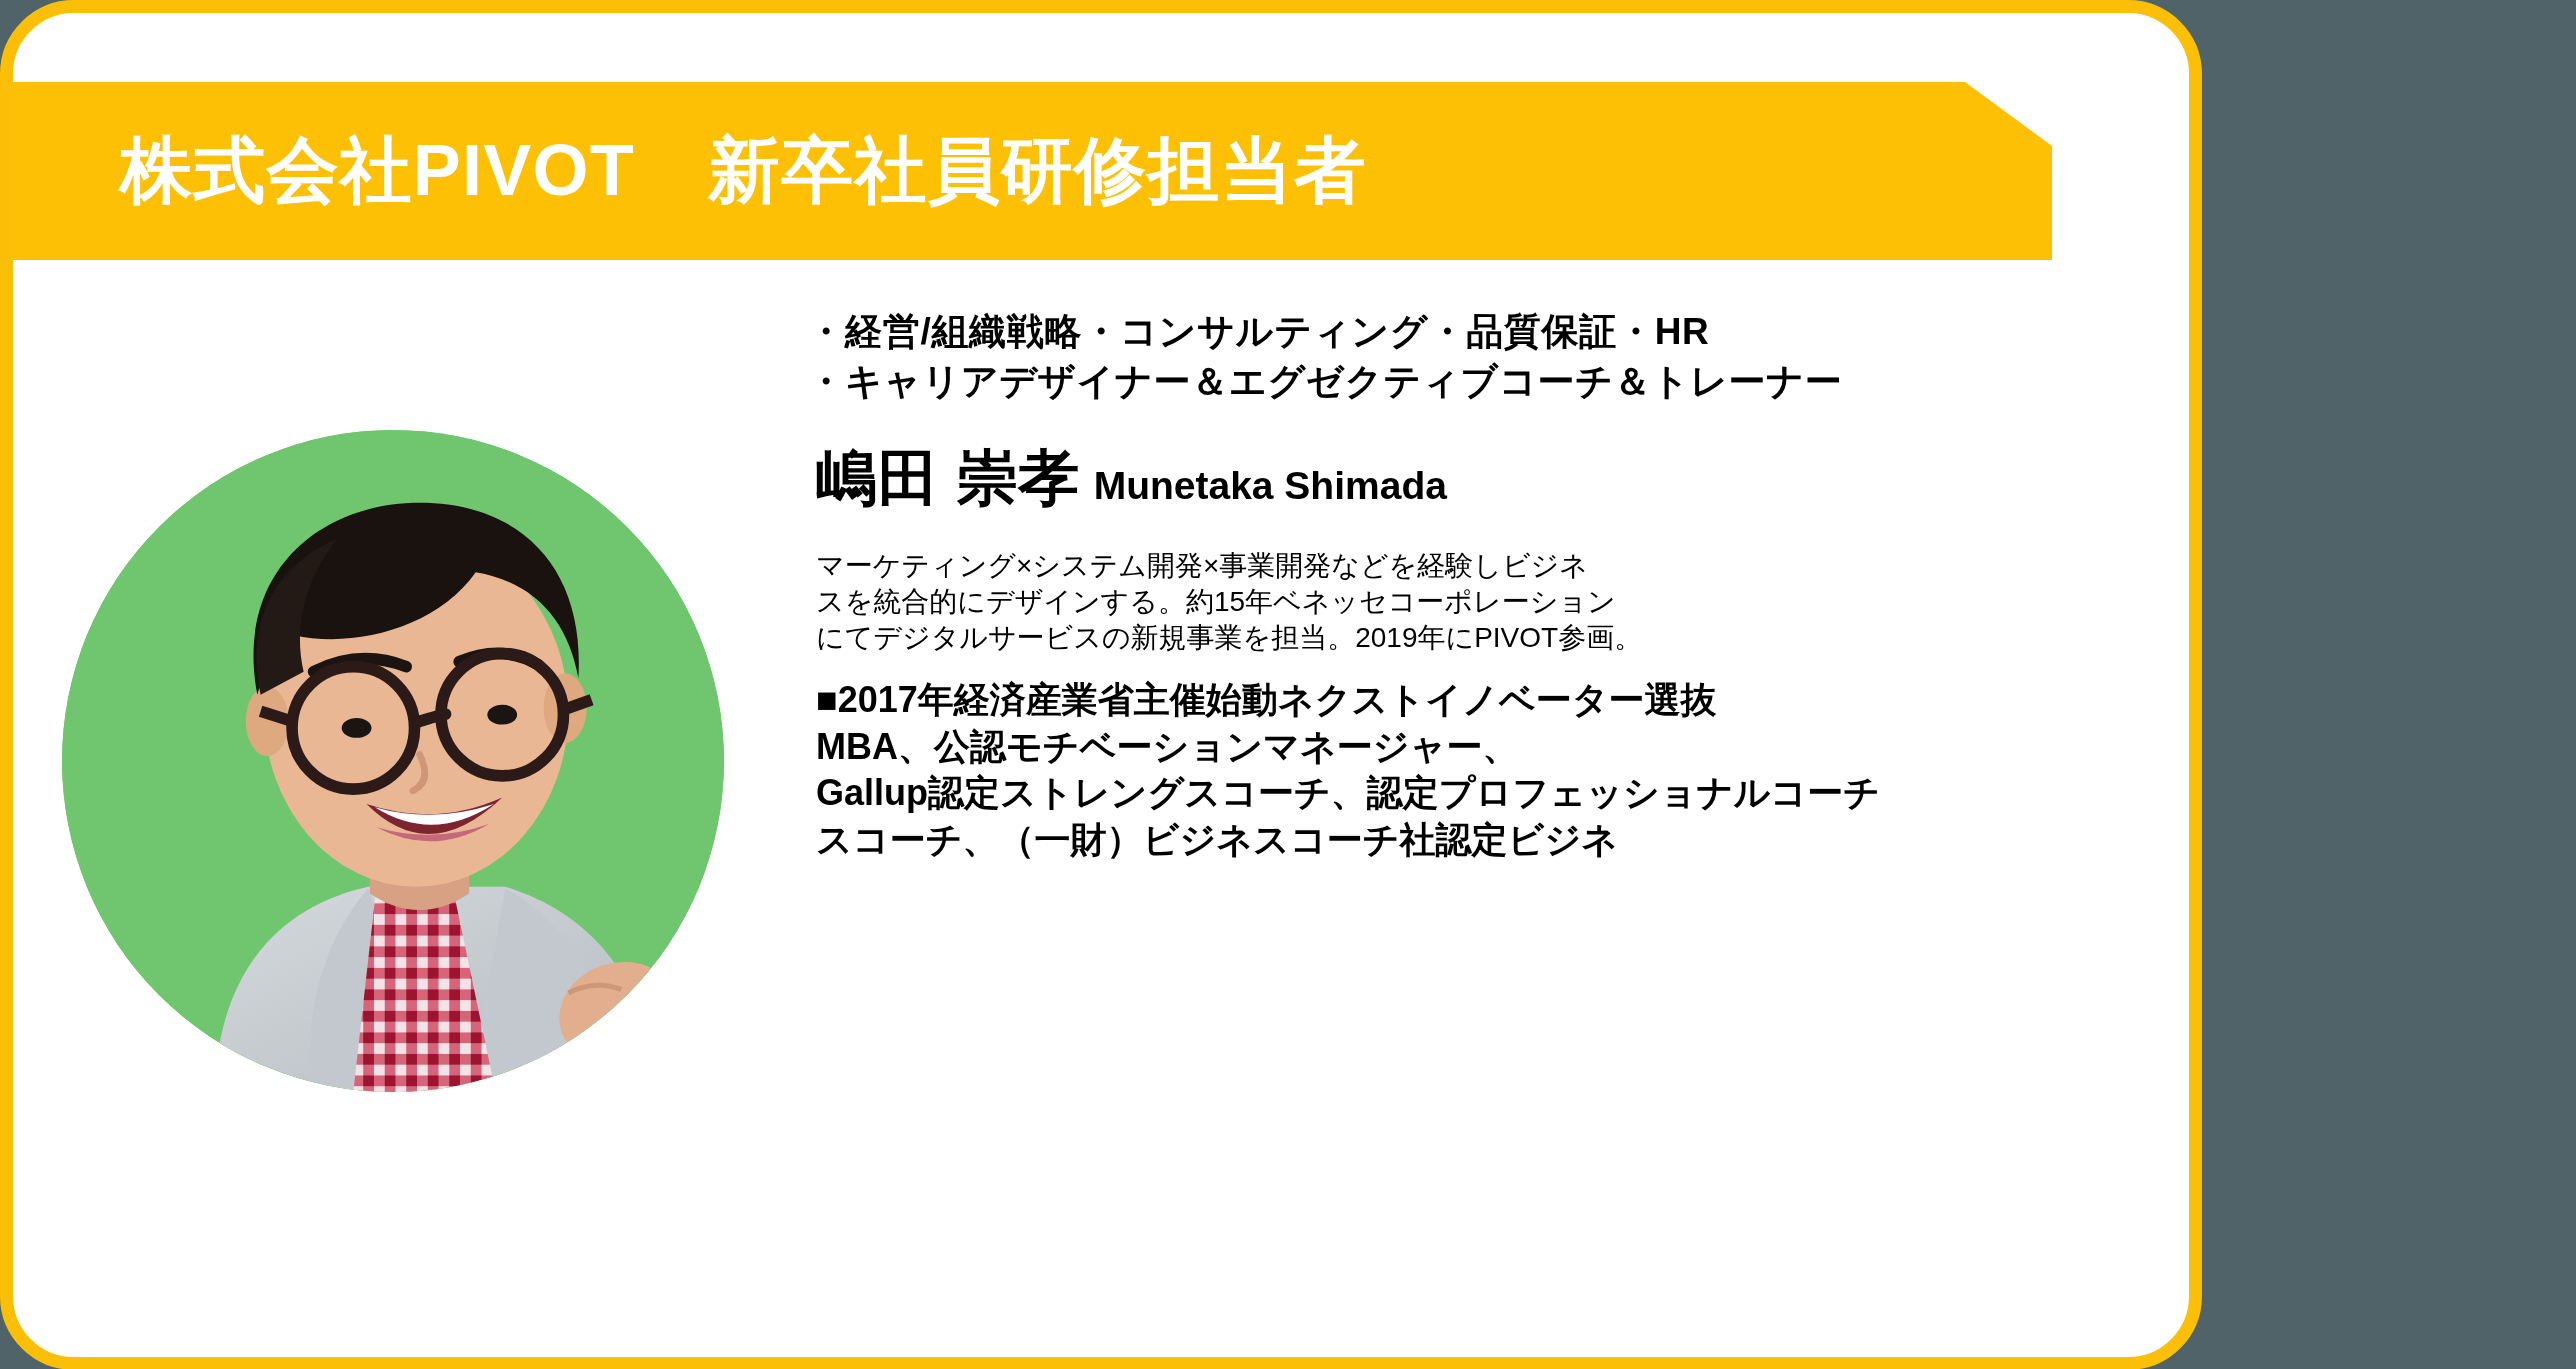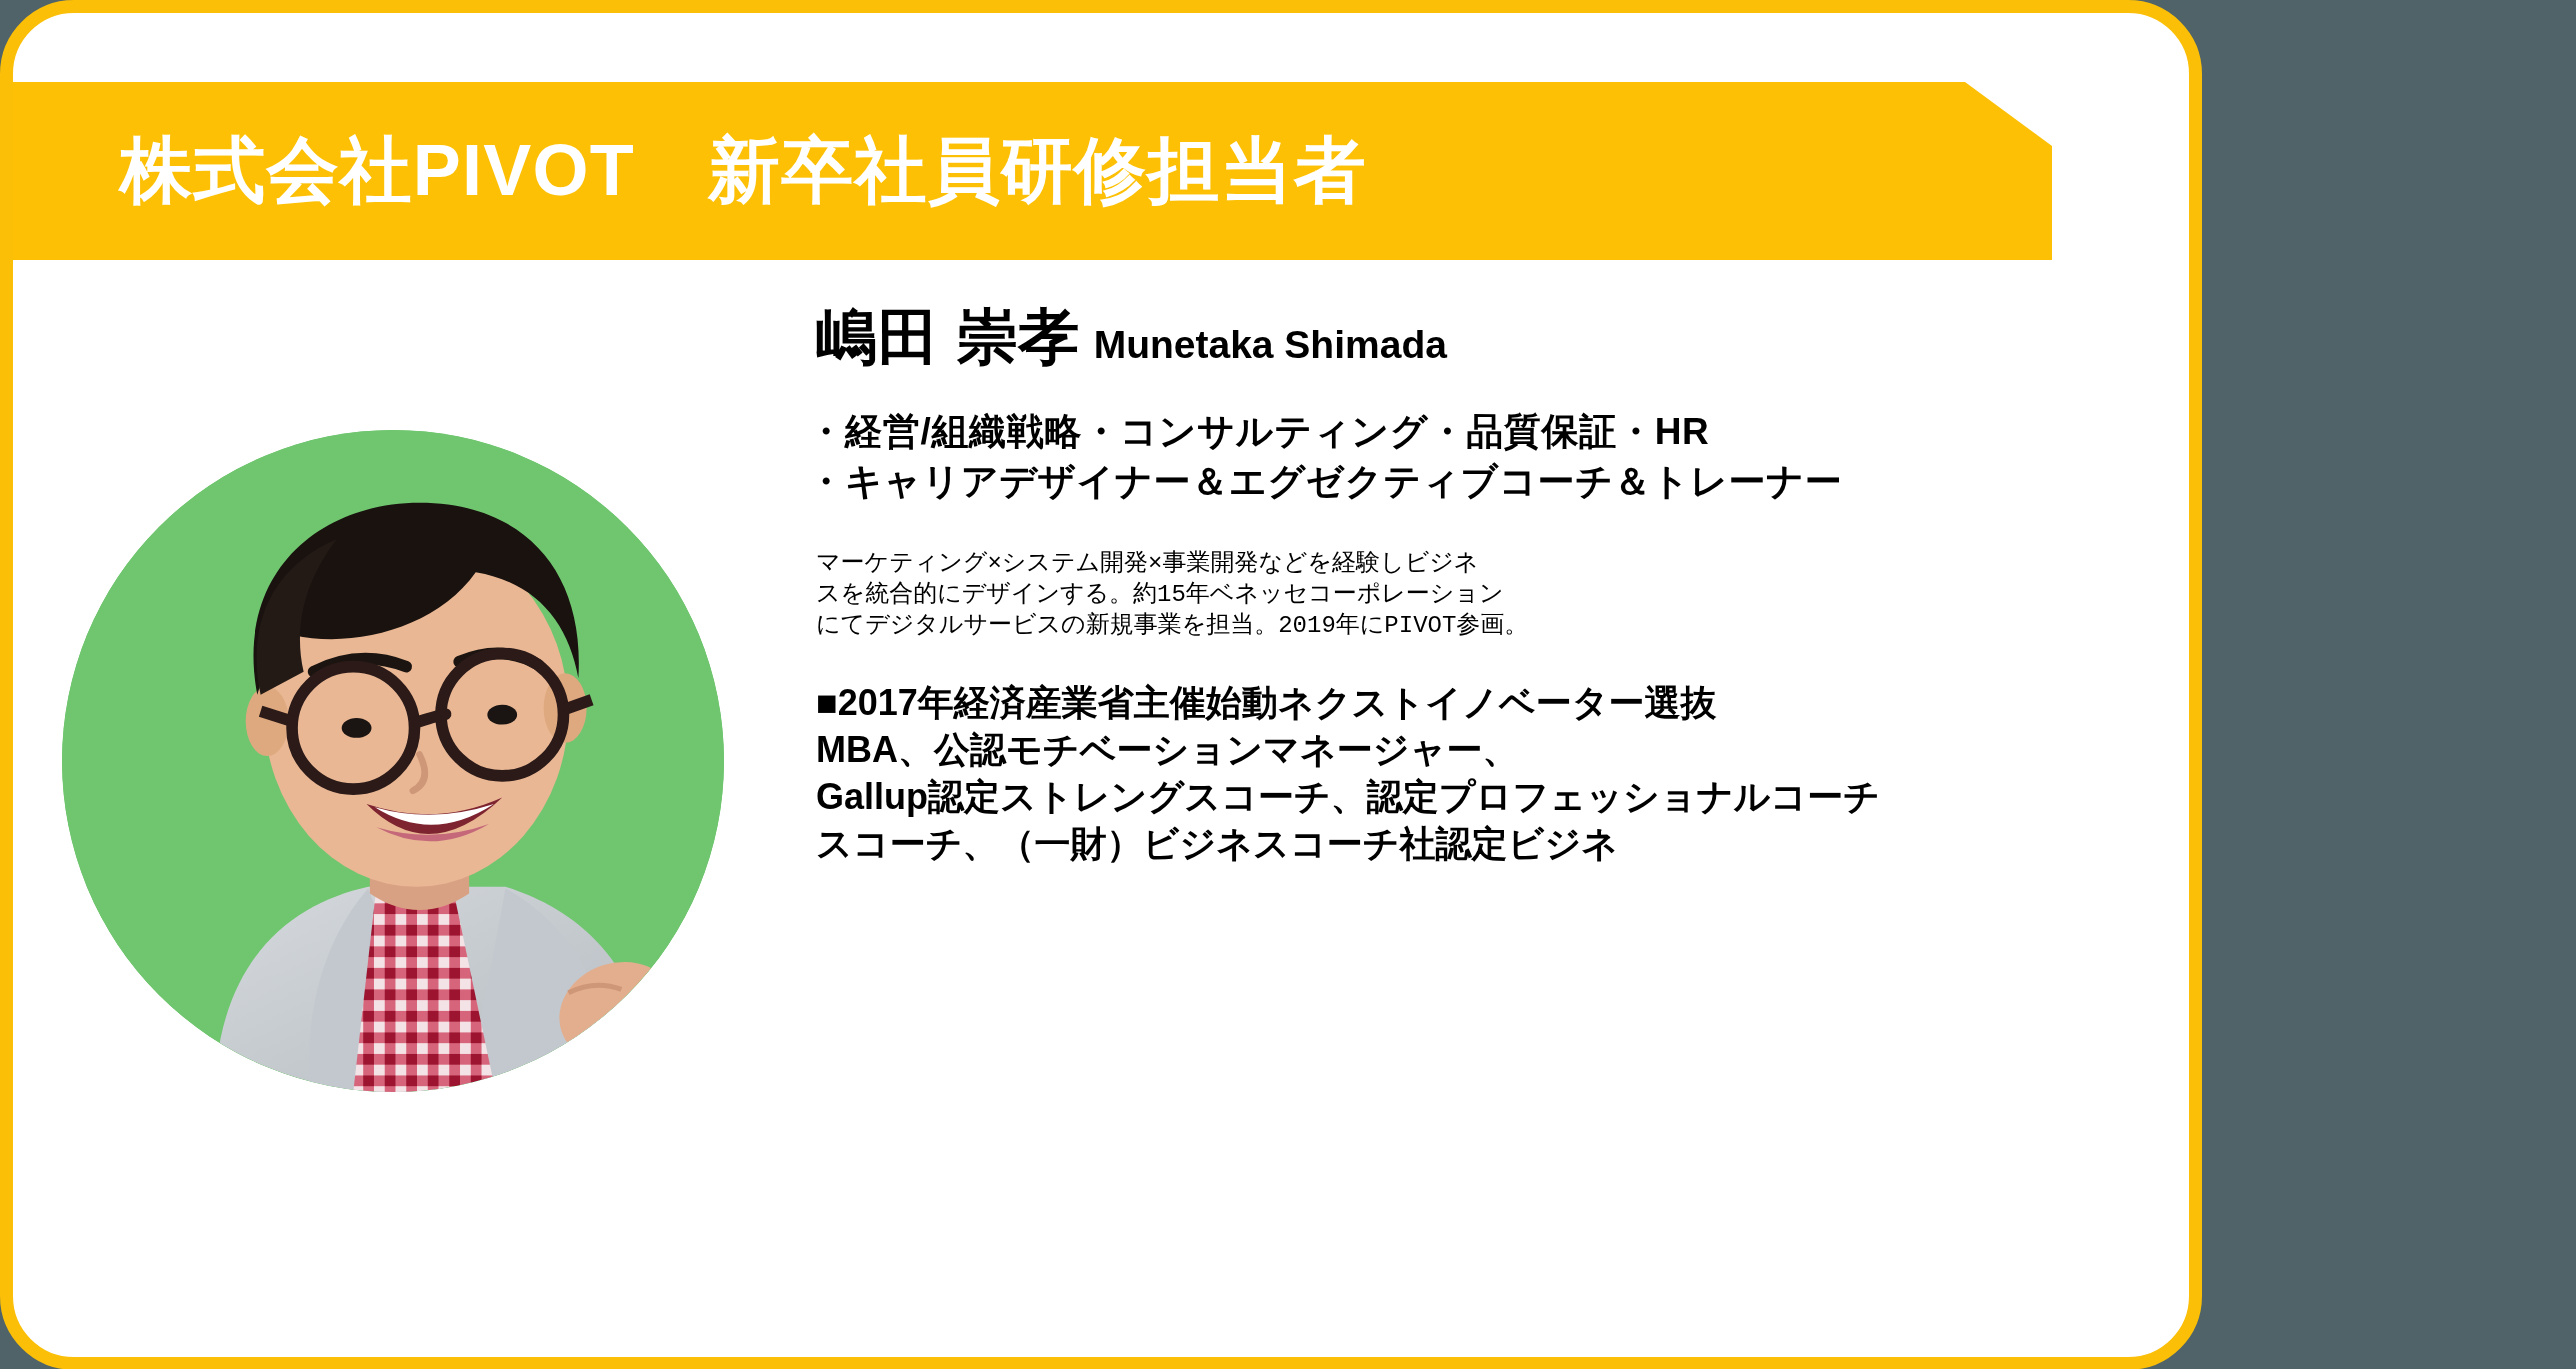--- a/index.html
+++ b/index.html
@@ -99,26 +99,25 @@
     font-size: 37px;
     font-weight: 700;
     line-height: 1.36;
     letter-spacing: 0.7px;
     margin-left: -8.7px;
     margin-bottom: 40px;
   }
   #specialty-list .spec-line { white-space: nowrap; }
 
   #bio-paragraph {
-    font-size: 24px;
+    font-size: 28px;
     font-weight: 400;
     line-height: 1.30;
     letter-spacing: 0px;
-    margin-bottom: 39px;
-    font-family: Liberation Mono, monospace;
+    margin-bottom: 20px;
   }
   #bio-paragraph .bio-line { white-space: nowrap; }
 
   #credentials-block {
     font-size: 36px;
     font-weight: 700;
     line-height: 1.30;
     letter-spacing: 0px;
   }
   #credentials-block .cred-line { white-space: nowrap; }
@@ -199,27 +198,27 @@
           <path d="M184 226 Q222 264 266 222 Q226 240 184 226 Z" fill="#7E2430"></path>
           <path d="M189 228 Q224 250 261 226 Q224 238 189 228 Z" fill="#FFFFFF"></path>
           <path d="M190 240 Q224 258 258 238 Q224 250 190 240 Z" fill="#C4687A"></path>
         </g>
       </svg>
     </div>
   </div>
 
   <div id="profile-text">
 
-    <div id="name-line">
-      <span class="name-ja">嶋田 崇孝</span><span class="name-en">Munetaka Shimada</span>
-    </div>
-
     <div id="specialty-list">
       <div class="spec-line">・経営/組織戦略・コンサルティング・品質保証・HR</div>
       <div class="spec-line">・キャリアデザイナー＆エグゼクティブコーチ＆トレーナー</div>
+    </div>
+
+    <div id="name-line">
+      <span class="name-ja">嶋田 崇孝</span><span class="name-en">Munetaka Shimada</span>
     </div>
 
     <div id="bio-paragraph">
       <div class="bio-line">マーケティング×システム開発×事業開発などを経験しビジネ</div>
       <div class="bio-line">スを統合的にデザインする。約15年ベネッセコーポレーション</div>
       <div class="bio-line">にてデジタルサービスの新規事業を担当。2019年にPIVOT参画。</div>
     </div>
 
     <div id="credentials-block">
       <div class="cred-line">■2017年経済産業省主催始動ネクストイノベーター選抜</div>

